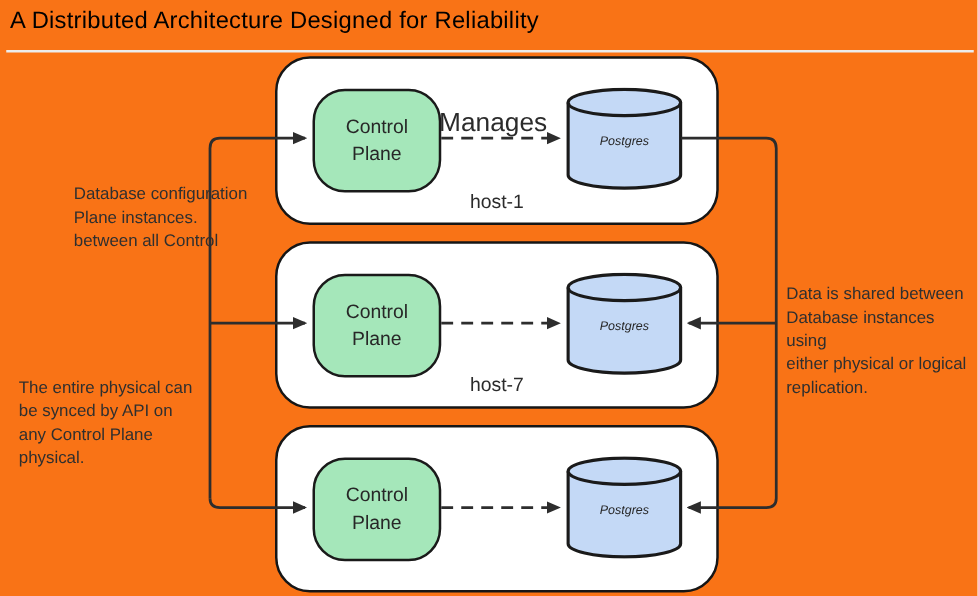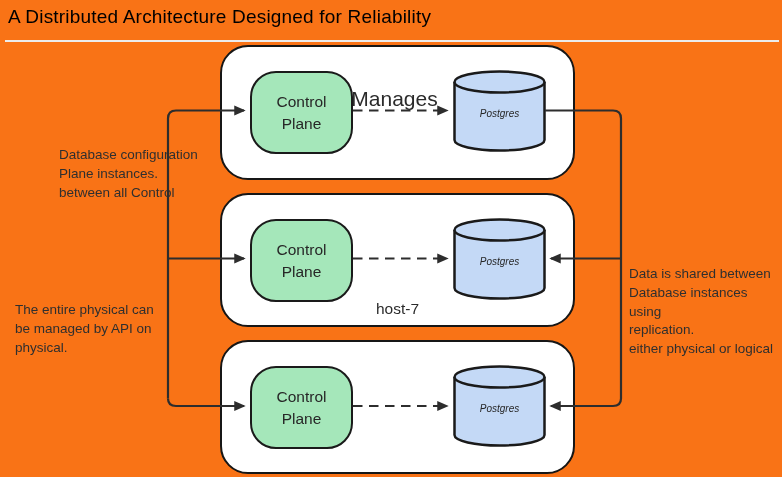--- a/index.html
+++ b/index.html
@@ -45,21 +45,21 @@
   .manages{
     position:absolute;left:332px;top:87px;width:125px;text-align:center;
     font-size:21px;color:#2b2b2b;
   }
   
   .note{
     position:absolute;font-size:13.5px;line-height:18.8px;color:#2f2f2f;
   }
   .note-left-top{left:15px;top:146px;width:170px;margin-left:44px;}
   .note-left-bottom{left:15px;top:301px;width:170px;}
-  .note-right{left:629px;top:226px;width:152px;margin-top:39px;}
+  .note-right{left:629px;top:226px;width:152px;}
   
   .wires{
     position:absolute;left:0;top:0;width:782px;height:477px;pointer-events:none;
   }
 </style>
 </head>
 <body>
 
 <div class="canvas">
 
@@ -69,20 +69,21 @@
   <div class="host host-1">
     <div class="cp">
       <span class="cp-label">Control Plane</span>
     </div>
     <svg class="cyl" viewBox="0 0 95 82">
       <path d="M2.5,12 L2.5,70 A45,10.5 0 0 0 92.5,70 L92.5,12 Z" fill="#c4d9f6" stroke="none"></path>
       <path d="M2.5,12 L2.5,70 A45,10.5 0 0 0 92.5,70 L92.5,12" fill="none" stroke="#1a1a1a" stroke-width="2.5"></path>
       <ellipse cx="47.5" cy="12" rx="45" ry="10.5" fill="#c4d9f6" stroke="#1a1a1a" stroke-width="2.5"></ellipse>
     </svg>
     <span class="pg-label">Postgres</span>
+    <span class="host-label">host-1</span>
   </div>
 
   <div class="host host-2">
     <div class="cp">
       <span class="cp-label">Control Plane</span>
     </div>
     <svg class="cyl" viewBox="0 0 95 82">
       <path d="M2.5,12 L2.5,70 A45,10.5 0 0 0 92.5,70 L92.5,12 Z" fill="#c4d9f6" stroke="none"></path>
       <path d="M2.5,12 L2.5,70 A45,10.5 0 0 0 92.5,70 L92.5,12" fill="none" stroke="#1a1a1a" stroke-width="2.5"></path>
       <ellipse cx="47.5" cy="12" rx="45" ry="10.5" fill="#c4d9f6" stroke="#1a1a1a" stroke-width="2.5"></ellipse>
@@ -127,24 +128,25 @@
   <div class="manages">Manages</div>
 
   <div class="note note-left-top">
     <div>Database configuration</div>
     <div>Plane instances.</div>
     <div>between all Control</div>
   </div>
 
   <div class="note note-left-bottom">
     <div>The entire physical can</div>
-    <div>be managed by API on</div>
+    <div>be synced by API on</div>
+    <div>any Control Plane</div>
     <div>physical.</div>
   </div>
 
   <div class="note note-right">
     <div>Data is shared between</div>
     <div>Database instances using</div>
+    <div>either physical or logical</div>
     <div>replication.</div>
-    <div>either physical or logical</div>
   </div>
 
 </div>
 
 </body></html>

